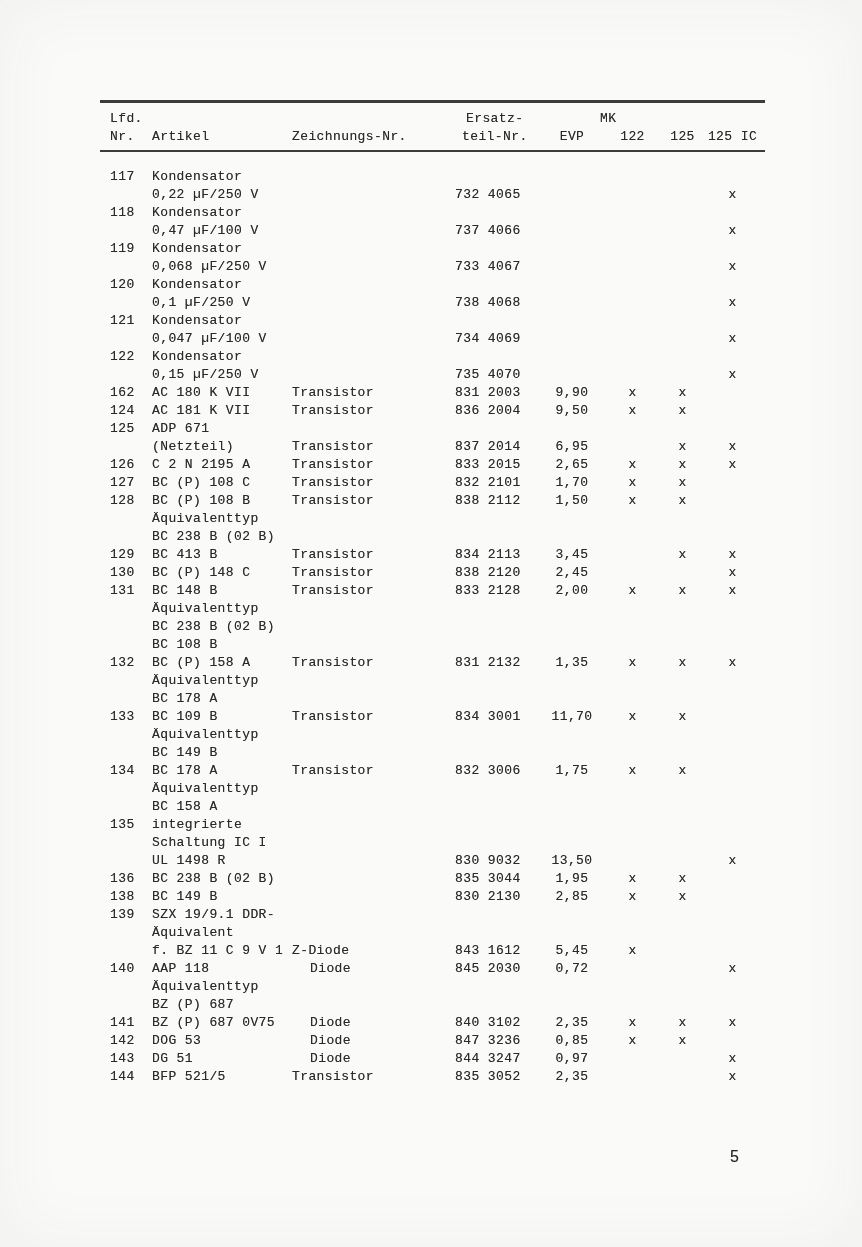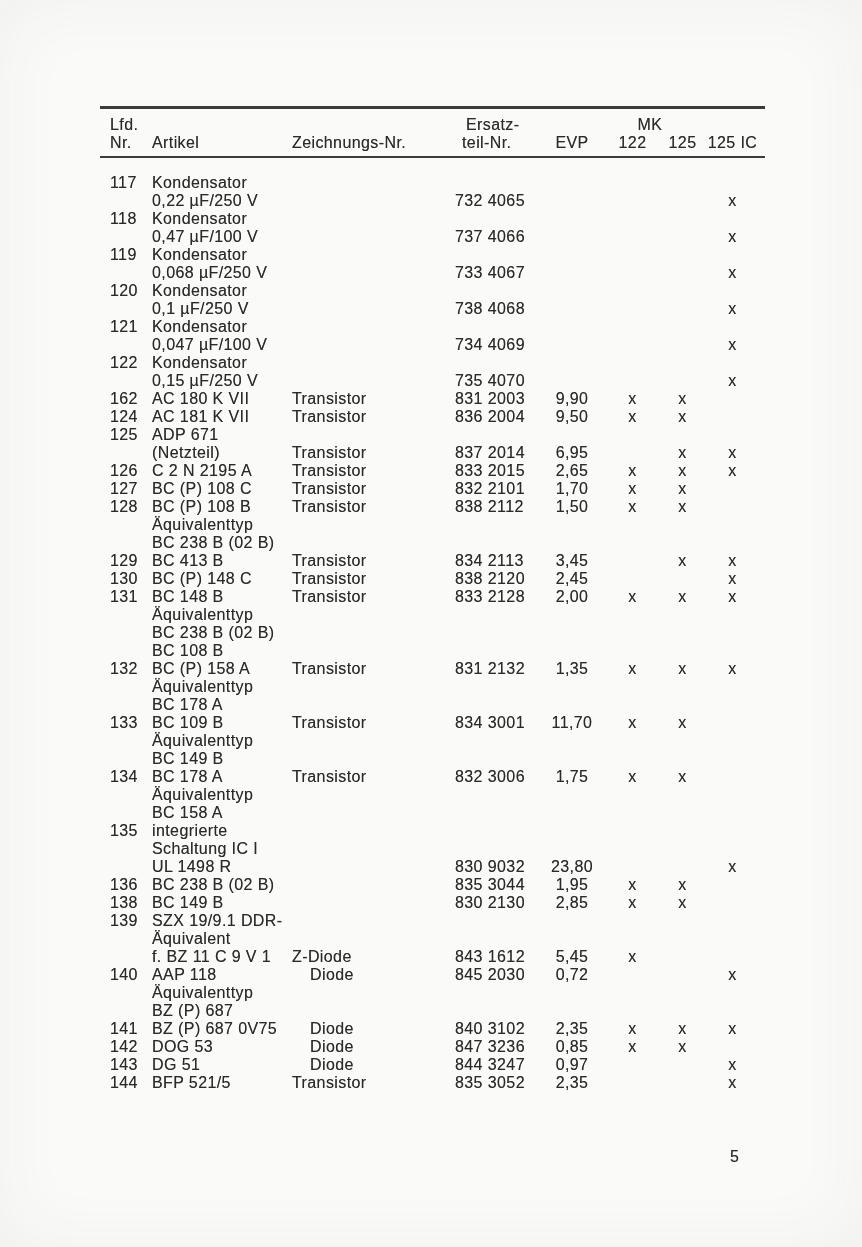--- a/index.html
+++ b/index.html
@@ -15,25 +15,26 @@
   .page {
     position: absolute;
     left: 0; top: 0;
     width: 862px; height: 1247px;
     background: #fafaf8;
     box-shadow: inset 0 0 70px rgba(60,60,55,0.05);
   }
   .content {
     position: absolute;
     left: 100px;
-    top: 106px;
+    top: 100px;
     width: 665px;
-    font-size: 16px;
+    font-size: 13px;
     letter-spacing: 0.4px;
     text-shadow: 0 0 0.6px rgba(45,45,45,0.55);
+    font-family: Liberation Mono, monospace;
   }
   .hdr {
     border-top: 3px solid #3c3c3c;
     border-bottom: 2.5px solid #3c3c3c;
     padding: 7px 0 4px 0;
   }
   .row, .hdr-row {
     display: grid;
     grid-template-columns: 52px 140px 160px 96px 52px 65px 35px 65px;
     height: 18px;
@@ -41,21 +42,21 @@
     white-space: nowrap;
   }
   .tbody { margin-top: 16px; }
   .c-nr   { padding-left: 10px; }
   .c-art  { }
   .c-zei  { }
   .c-zei.z-ind { padding-left: 18px; }
   .c-ers  { padding-left: 3px; }
   .c-evp  { text-align: center; padding-right: 4px; }
   .c-mk   { text-align: center; }
-  .c-mkgroup { grid-column: span 2; text-align: center; }
+  .c-mkgroup { grid-column: span 2; text-align: left; }
   .h-ers1 { padding-left: 14px; }
   .h-ers2 { padding-left: 10px; }
   .page-number {
     position: absolute;
     left: 730px;
     top: 1148px;
     font-size: 16px;
     letter-spacing: 0.4px;
     text-shadow: 0 0 0.6px rgba(45,45,45,0.55);
   }
@@ -467,21 +468,21 @@
           <div class="c-evp"></div>
           <div class="c-mk"></div>
           <div class="c-mk"></div>
           <div class="c-mk"></div>
         </div>
         <div class="row">
           <div class="c-nr"></div>
           <div class="c-art">UL 1498 R</div>
           <div class="c-zei"></div>
           <div class="c-ers">830 9032</div>
-          <div class="c-evp">23,80</div>
+          <div class="c-evp">13,50</div>
           <div class="c-mk"></div>
           <div class="c-mk"></div>
           <div class="c-mk">x</div>
         </div>
         <div class="row">
           <div class="c-nr">136</div>
           <div class="c-art">BC 238 B (02 B)</div>
           <div class="c-zei"></div>
           <div class="c-ers">835 3044</div>
           <div class="c-evp">1,95</div>

